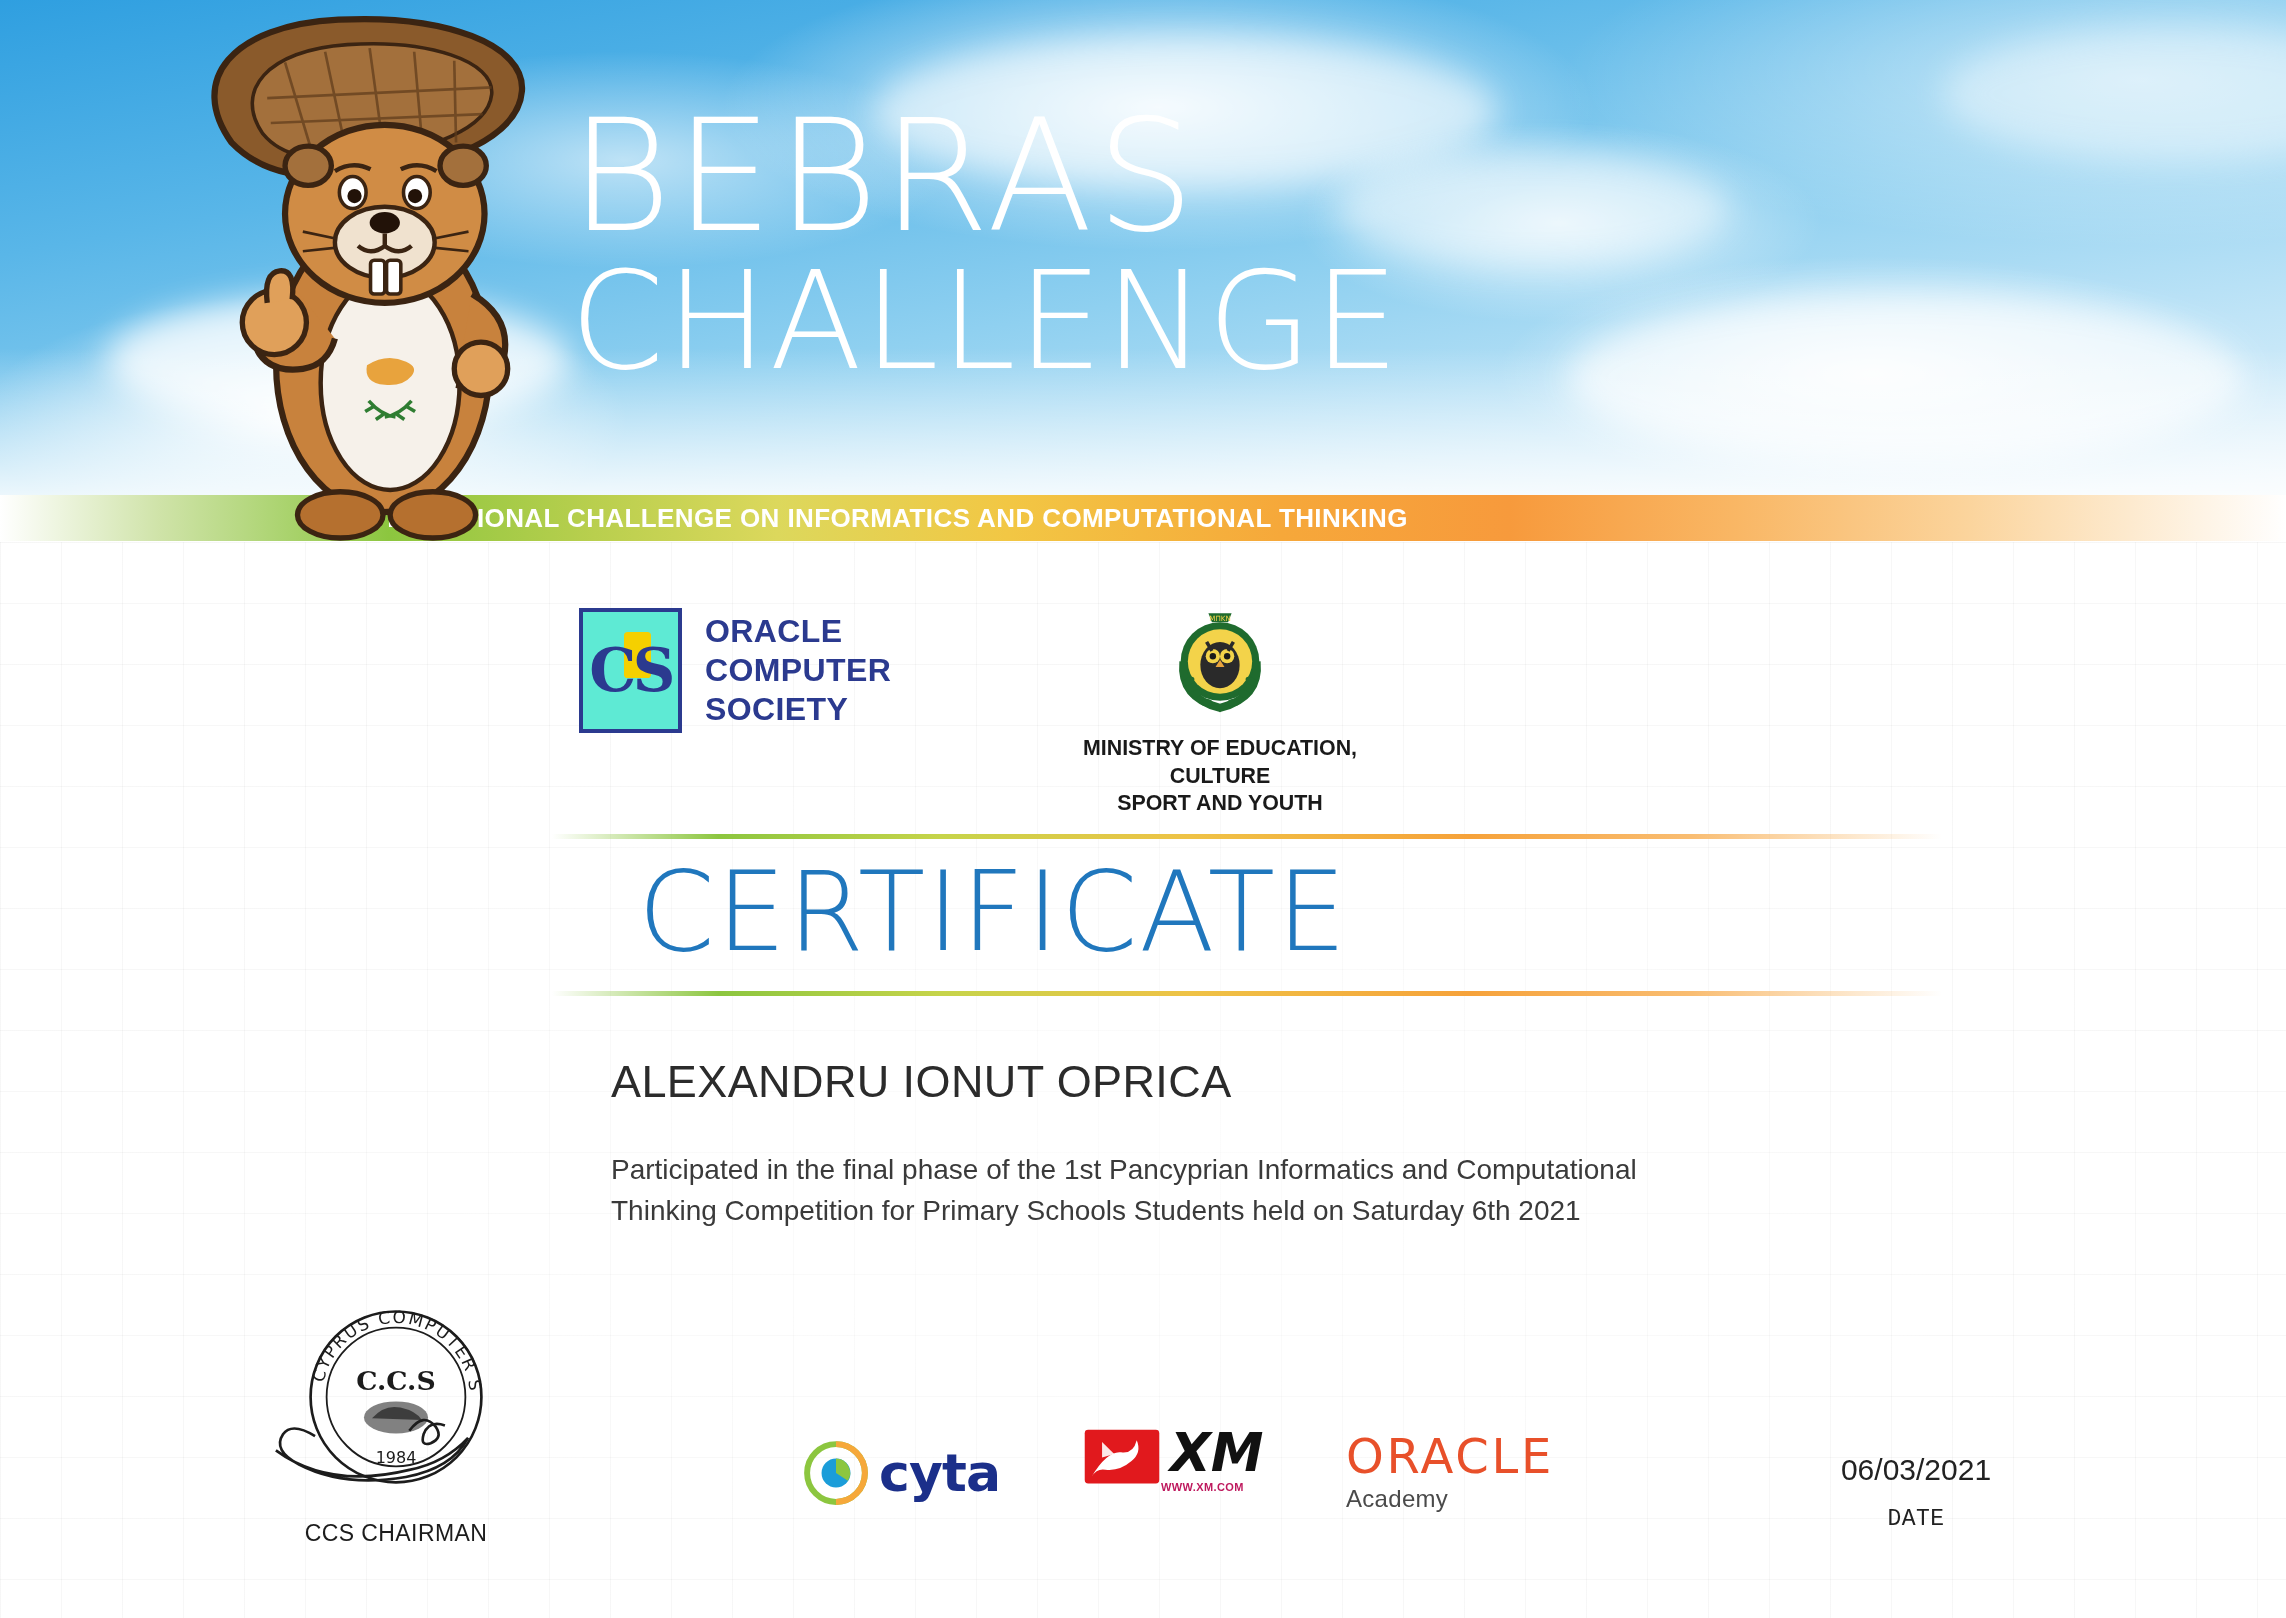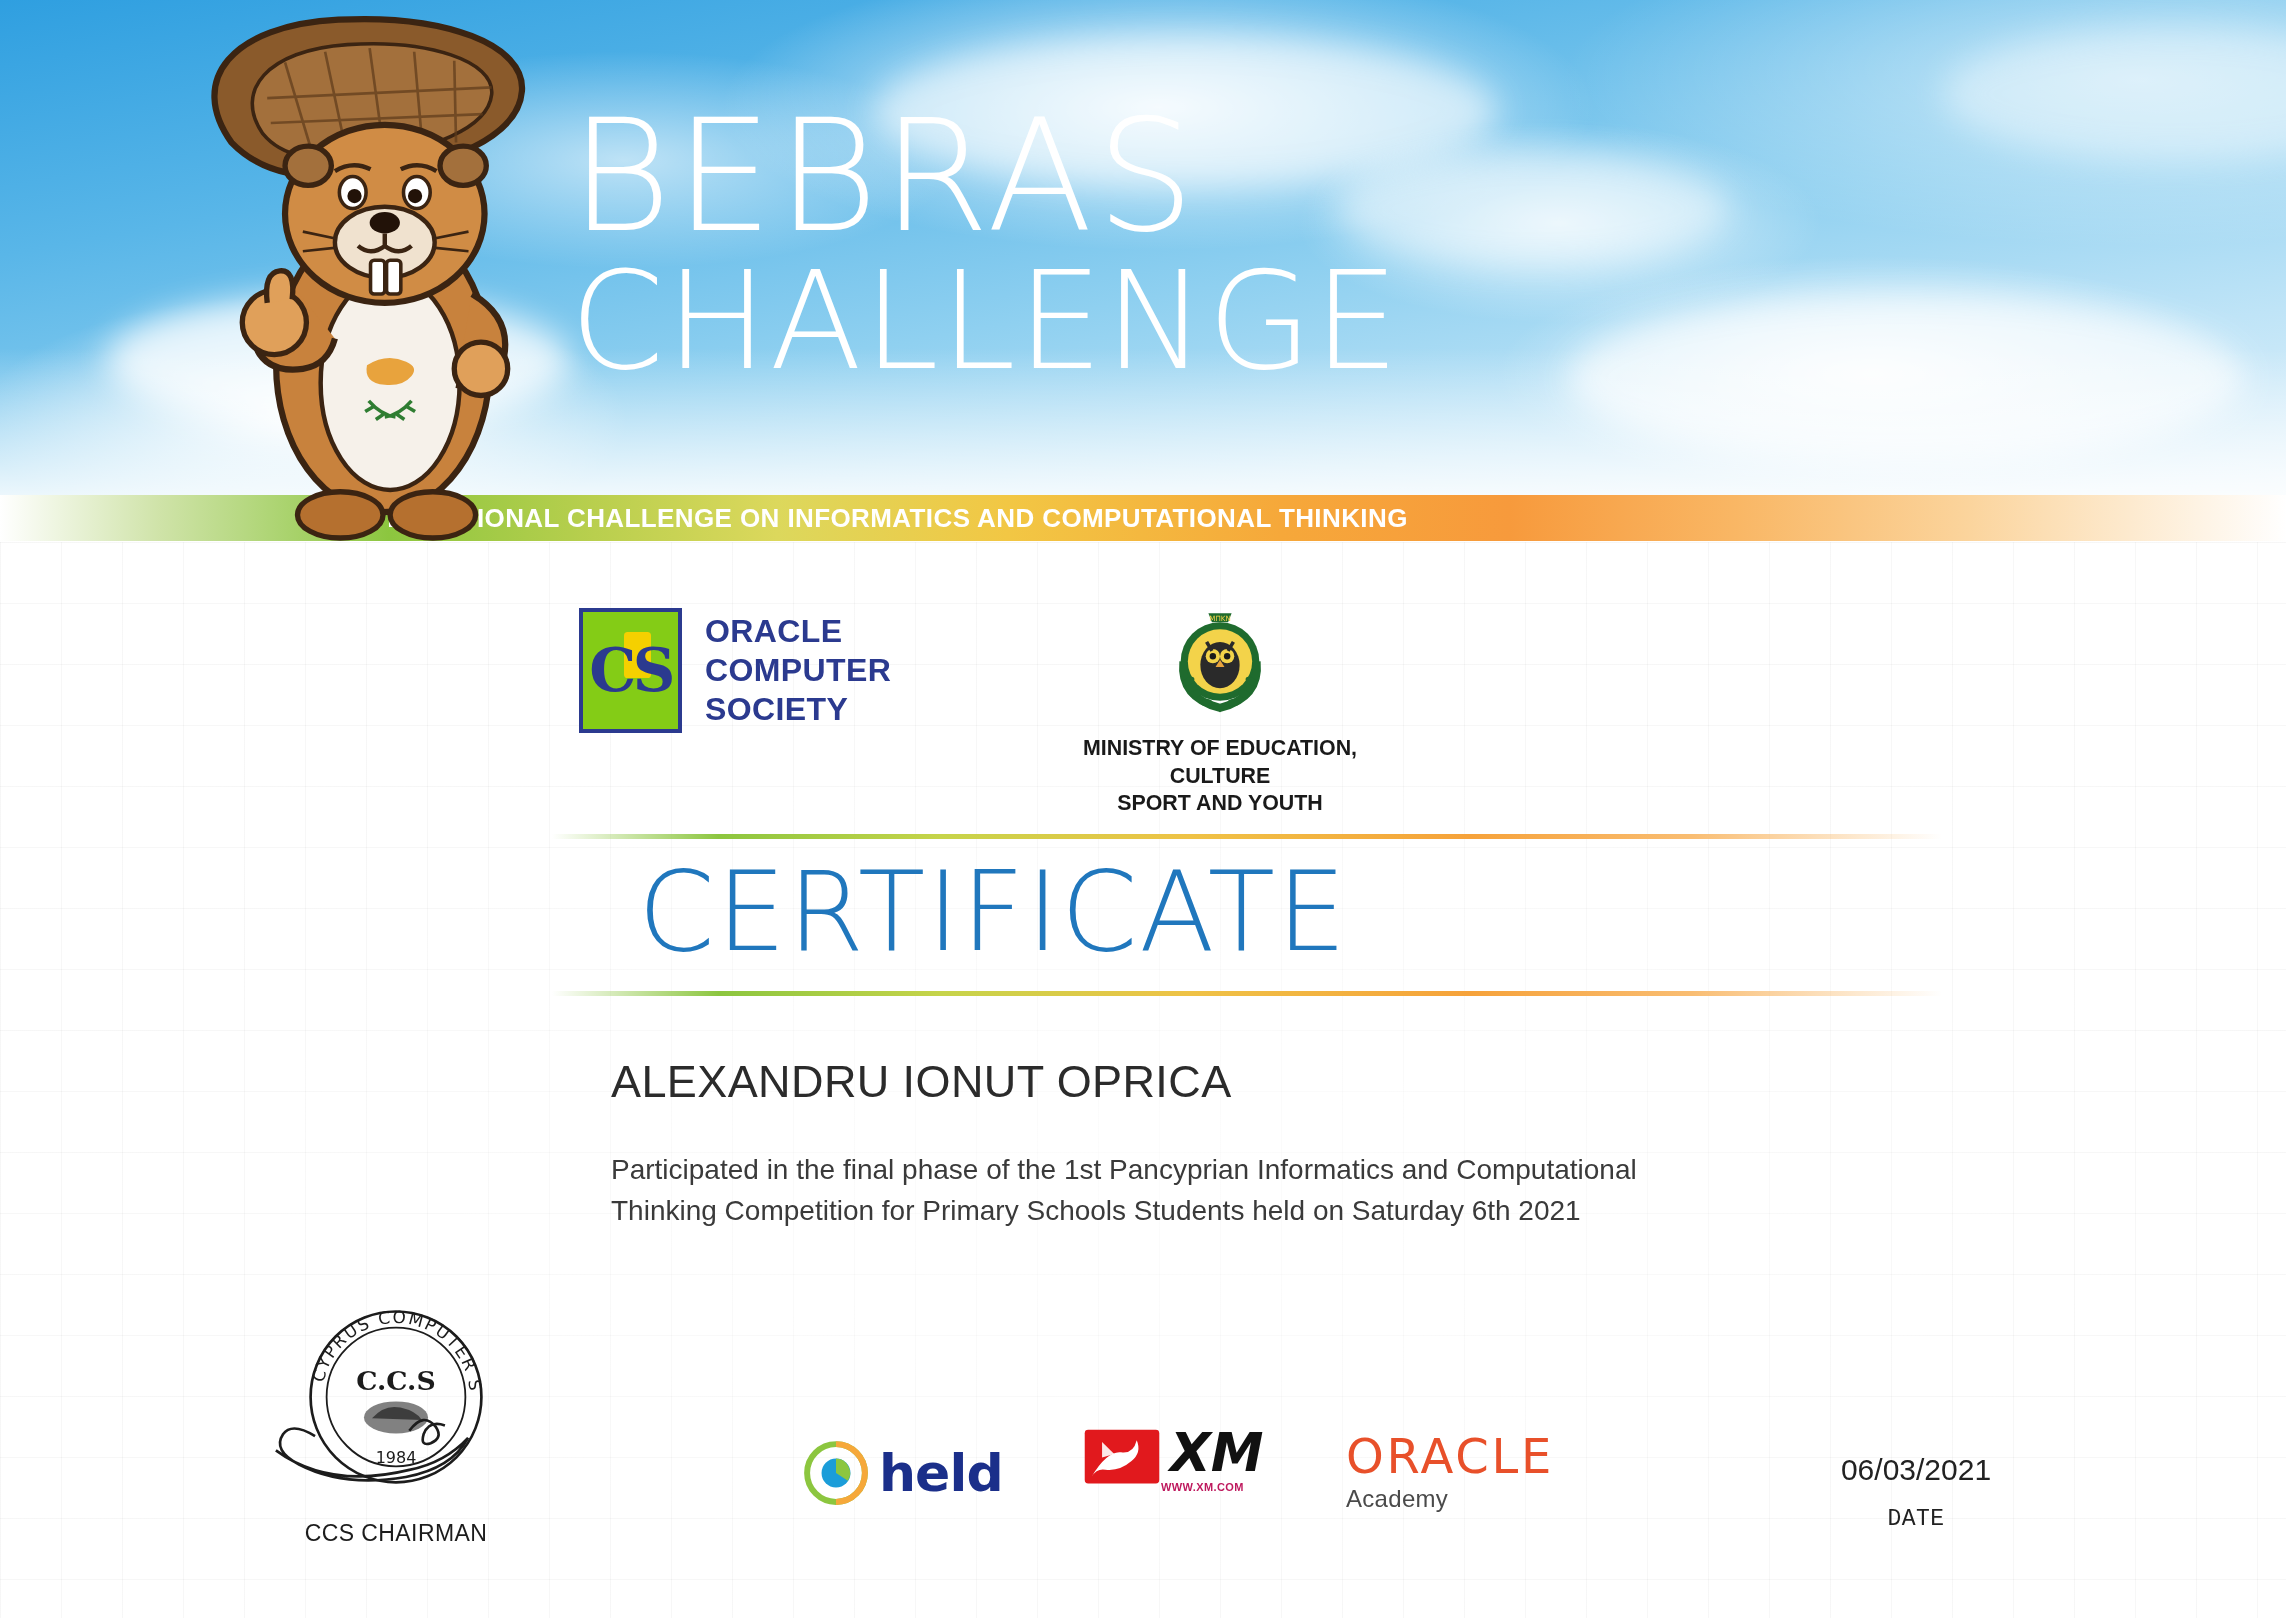--- a/index.html
+++ b/index.html
@@ -146,21 +146,21 @@
     position: absolute;
     left: 27px; top: 9px;
     display: flex;
     align-items: center;
   }
   .ccs-box {
     width: 103px; height: 125px;
     border: 4.5px solid #2b3a8f;
     box-sizing: border-box;
     position: relative;
-    background: #84cc16;
+    background: #5eead4;
   }
   .ccs-box .cs {
     position: absolute;
     left: 0; top: 0; width: 100%; height: 100%;
     font-family: "DejaVu Serif", serif;
     font-weight: bold;
     color: #2b3a8f;
     font-size: 59px;
     display: flex;
     align-items: center;
@@ -543,21 +543,21 @@
   </div>
   <div class="chairman-label">CCS CHAIRMAN</div>
 
   <div class="cyta">
     <svg viewBox="0 0 80 80" width="68" height="68" xmlns="http://www.w3.org/2000/svg">
       <circle cx="40" cy="40" r="34" fill="none" stroke="#8cc63f" stroke-width="7"></circle>
       <path d="M40 6 a34 34 0 0 1 0 68" fill="none" stroke="#f6a83a" stroke-width="7"></path>
       <circle cx="40" cy="40" r="17" fill="#1b9dd9"></circle>
       <path d="M40 23 a17 17 0 0 1 14 26 l-14 -9 z" fill="#8cc63f"></path>
     </svg>
-    <div class="cyta-word">held</div>
+    <div class="cyta-word">cyta</div>
   </div>
 
   <div class="xm">
     <svg viewBox="0 0 90 80" width="78" height="70" xmlns="http://www.w3.org/2000/svg">
       <rect x="2" y="4" width="86" height="62" rx="4" fill="#e1191d"></rect>
       <path d="M10 58 q18 -30 34 -28 q14 2 18 -14 q6 14 -6 24 q-14 12 -30 10 q-10 -2 -16 8 z" fill="#ffffff"></path>
       <path d="M22 18 l14 14 l-14 4 z" fill="#ffffff" opacity="0.9"></path>
     </svg>
     <div>
       <div class="xm-word">XM</div>

